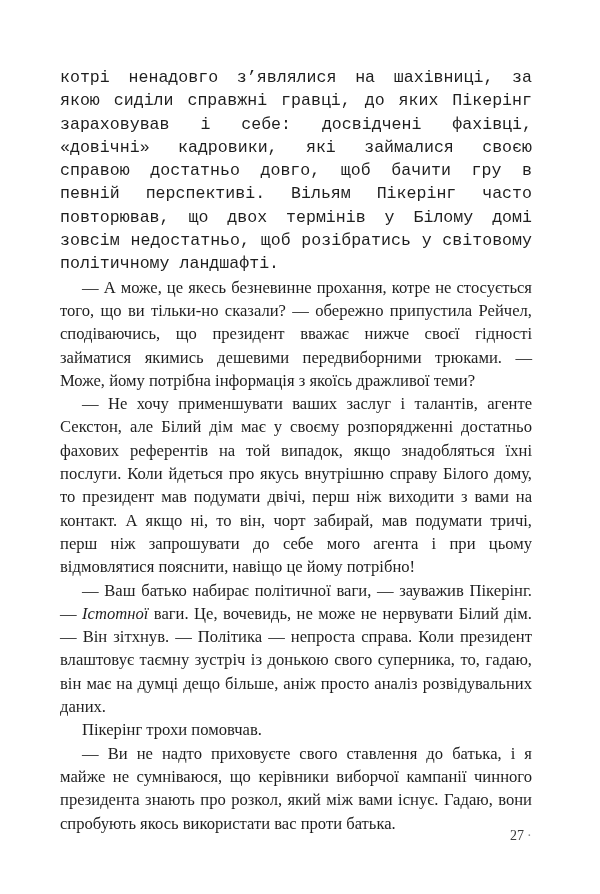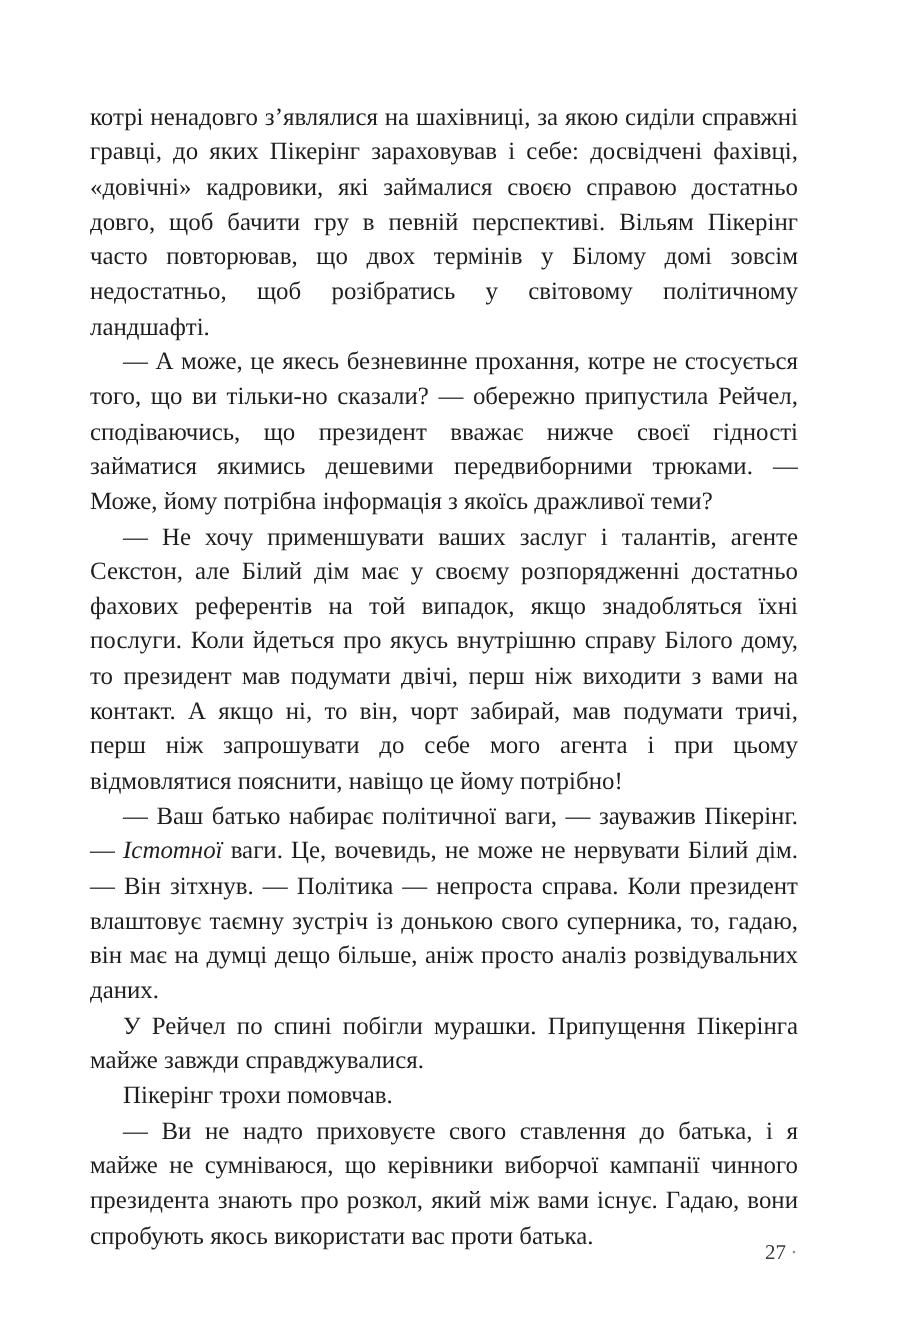--- a/index.html
+++ b/index.html
@@ -14,21 +14,21 @@
     line-height: 23.3px;
     color: #1e1e1e;
     text-align: justify;
   }
   .page p {
     margin: 0;
     text-indent: 0;
     hyphens: manual;
   }
   .page p.indent { text-indent: 22px; font-family: Liberation Serif, serif; }
-  .page p.cont { text-indent: 0; }
+  .page p.cont { text-indent: 0; font-family: Liberation Mono, monospace; }
   .page p:last-child { text-align-last: left; }
   .page em { font-style: italic; margin-top: 45px; }
   .folio {
     position: absolute;
     left: 510px;
     top: 828px;
     font-family: "Liberation Serif", "DejaVu Serif", serif;
     font-size: 14px;
     color: #3a3a3a;
     text-align: right;
@@ -36,18 +36,17 @@
   .folio .dot { color: #888; margin-left: 3px; }
 </style>
 </head>
 <body>
 
 <div class="page">
   <p class="cont">котрі ненадовго з’являлися на шахівниці, за якою сиділи справжні гравці, до яких Пікерінг зараховував і себе: досвідчені фахівці, «довічні» кадровики, які займалися своєю справою достатньо довго, щоб бачити гру в певній перспективі. Вільям Пікерінг часто повторював, що двох термінів у Білому домі зовсім недостатньо, щоб розібратись у світовому політичному ландшафті.</p>
   <p class="indent">— А може, це якесь безневинне прохання, котре не стосується того, що ви тільки-но сказали? — обережно припустила Рейчел, сподіваючись, що президент вважає нижче своєї гідності займатися якимись дешевими передвиборними трюками. — Може, йому потрібна інформація з якоїсь дражливої теми?</p>
   <p class="indent">— Не хочу применшувати ваших заслуг і талантів, агенте Секстон, але Білий дім має у своєму розпорядженні достатньо фахових референтів на той випадок, якщо знадобляться їхні послуги. Коли йдеться про якусь внутрішню справу Білого дому, то президент мав подумати двічі, перш ніж виходити з вами на контакт. А якщо ні, то він, чорт забирай, мав подумати тричі, перш ніж запрошувати до себе мого агента і при цьому відмовлятися пояснити, навіщо це йому потрібно!</p>
   <p class="indent"><span>— Ваш батько набирає політичної ваги, — зауважив Пікерінг. — </span><em>Істотної</em><span> ваги. Це, вочевидь, не може не нервувати Білий дім. — Він зітхнув. — Політика — непроста справа. Коли президент влаштовує таємну зустріч із донькою свого суперника, то, гадаю, він має на думці дещо більше, аніж просто аналіз розвідувальних даних.</span></p>
-  <p class="indent">У Рейчел по спині побігли мурашки. Припущення Пікерінга майже завжди справджувалися.</p>
   <p class="indent">Пікерінг трохи помовчав.</p>
   <p class="indent">— Ви не надто приховуєте свого ставлення до батька, і я майже не сумніваюся, що керівники виборчої кампанії чинного президента знають про розкол, який між вами існує. Гадаю, вони спробують якось використати вас проти батька.</p>
 </div>
 
 <div class="folio"><span>27</span><span class="dot">·</span></div>
 
 </body></html>

